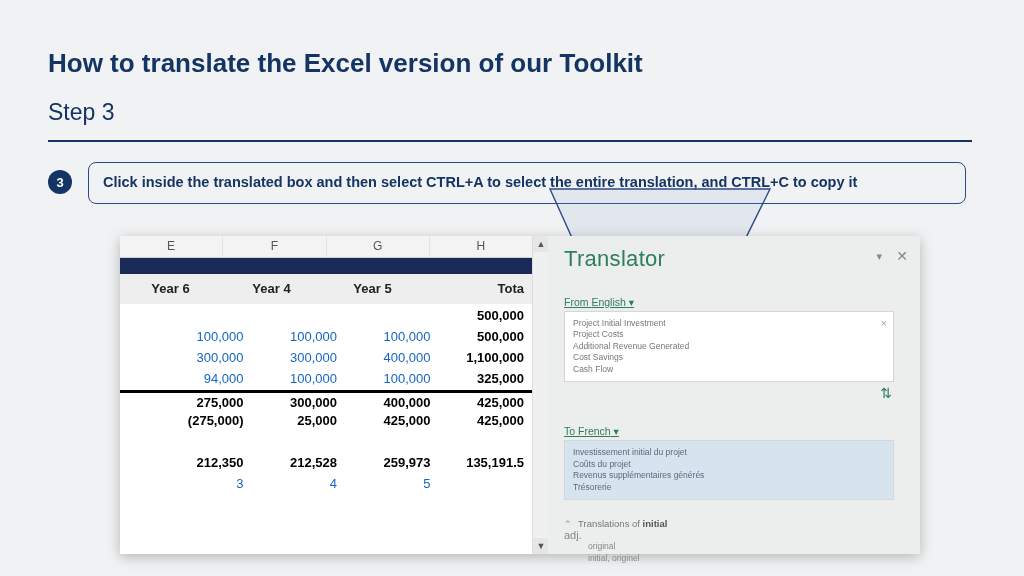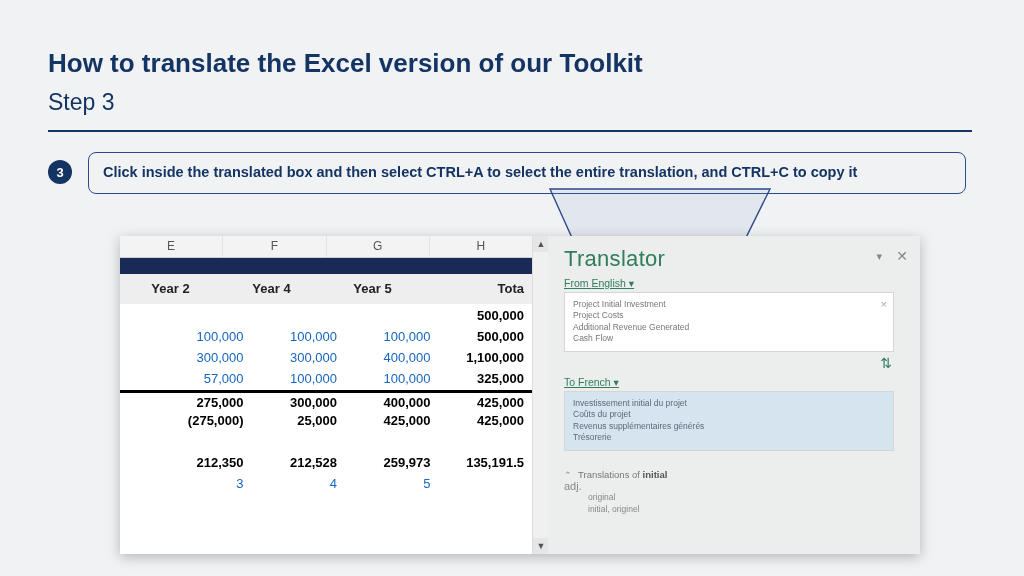--- a/index.html
+++ b/index.html
@@ -1,19 +1,19 @@
 <!DOCTYPE html>
 <html><head>
 <meta charset="utf-8">
 <style>
   * { box-sizing: border-box; margin: 0; padding: 0; }
   html, body { width: 1024px; height: 576px; font-family: Arial, Helvetica, sans-serif; background:#f1f2f3; overflow:hidden; }
   .slide { position:relative; width:1024px; height:576px; background:#f1f2f3; padding: 48px 48px 0 48px; }
   .title { color:#143463; font-size:26px; font-weight:bold; }
-  .subtitle { color:#143463; font-size:23px; font-weight:normal; margin-top:10px; }
+  .subtitle { color:#143463; font-size:23px; font-weight:normal; margin-top:20px; }
   .hr { height:2px; background:#143463; margin-top:14px; width:924px; }
 
   .step-row { display:flex; align-items:flex-start; margin-top:20px; }
   .step-badge { width:24px; height:24px; border-radius:50%; background:#143463; color:#fff; font-size:13px; font-weight:bold; display:flex; align-items:center; justify-content:center; margin-top:8px; margin-right:16px; flex:none; }
   .callout { border:1.5px solid #2b4a8a; border-radius:8px; padding:10px 14px; color:#143463; font-weight:bold; font-size:14.5px; width:878px; line-height:1.35; background:#f1f2f3; position:relative; }
 
   
   .pointer { position:absolute; left:540px; top:186px; width:340px; height:300px; pointer-events:none; }
   .pointer svg { width:100%; height:100%; overflow:visible; }
 
@@ -40,21 +40,21 @@
   .scrollbar .up, .scrollbar .dn { position:absolute; left:0; width:16px; height:16px; background:#e6e6e6; text-align:center; font-size:9px; line-height:16px; color:#555; }
   .scrollbar .up { top:0; }
   .scrollbar .dn { bottom:0; }
 
   
   .translator { flex:1; background:#eceded; padding:10px 14px 18px 16px; position:relative; }
   .translator-title { color:#2e7d5b; font-size:22px; font-weight:normal; letter-spacing:.3px; }
   .pin { position:absolute; right:38px; top:14px; color:#888; font-size:11px; }
   .xbtn { position:absolute; right:12px; top:12px; color:#888; font-size:14px; cursor:pointer; }
 
-  .fromlabel, .tolabel { color:#2e7d5b; font-size:10.5px; margin-top:5px; margin-bottom:3px; }
+  .fromlabel, .tolabel { color:#2e7d5b; font-size:10.5px; margin-top:24px; margin-bottom:3px; }
   .fromlabel span, .tolabel span { text-decoration:underline; }
   .box { background:#fff; border:1px solid #d6d6d6; padding:6px 8px; font-size:8.5px; color:#777; line-height:1.35; min-height:58px; width:330px; position:relative; }
   .box .clear { position:absolute; right:6px; top:4px; color:#aaa; font-size:11px; }
   .swap { color:#2e7d5b; font-size:14px; text-align:right; width:330px; margin-top:3px; letter-spacing:2px; }
 
   .selected { background:#d6e4ef; color:#5a6a78; }
 
   .dict { margin-top:18px; font-size:9.5px; color:#777; }
   .dict .caret { color:#888; font-size:9px; margin-right:4px; }
   .dict .hw { font-weight:bold; color:#555; }
@@ -84,21 +84,21 @@
 
     <div class="grid">
       <div class="colhead">
         <div>E</div>
         <div>F</div>
         <div>G</div>
         <div>H</div>
       </div>
       <div class="darkband"></div>
       <div class="hdrrow">
-        <div>Year 2</div>
+        <div>Year 6</div>
         <div>Year 4</div>
         <div>Year 5</div>
         <div>Tota</div>
       </div>
       <div class="datablock" id="datablock">
           <div class="drow">
             <div class="bold"></div>
             <div class="bold"></div>
             <div class="bold"></div>
             <div>500,000</div>
@@ -109,21 +109,21 @@
             <div class="blue">100,000</div>
             <div>500,000</div>
           </div>
           <div class="drow">
             <div class="blue">300,000</div>
             <div class="blue">300,000</div>
             <div class="blue">400,000</div>
             <div>1,100,000</div>
           </div>
           <div class="drow">
-            <div class="blue">57,000</div>
+            <div class="blue">94,000</div>
             <div class="blue">100,000</div>
             <div class="blue">100,000</div>
             <div>325,000</div>
           </div>
           <div class="drow sep">
             <div class="bold">275,000</div>
             <div class="bold">300,000</div>
             <div class="bold">400,000</div>
             <div>425,000</div>
           </div>
@@ -165,20 +165,21 @@
 
       <div class="fromlabel">
         <span>From </span><span>English</span><span> ▾</span>
       </div>
       <div class="box">
         <span class="clear">×</span>
         <div id="srclines">
             <div>Project Initial Investment</div>
             <div>Project Costs</div>
             <div>Additional Revenue Generated</div>
+            <div>Cost Savings</div>
             <div>Cash Flow</div>
           </div>
       </div>
 
       <div class="swap">⇅</div>
 
       <div class="tolabel">
         <span>To </span><span>French</span><span> ▾</span>
       </div>
       <div class="box selected">

